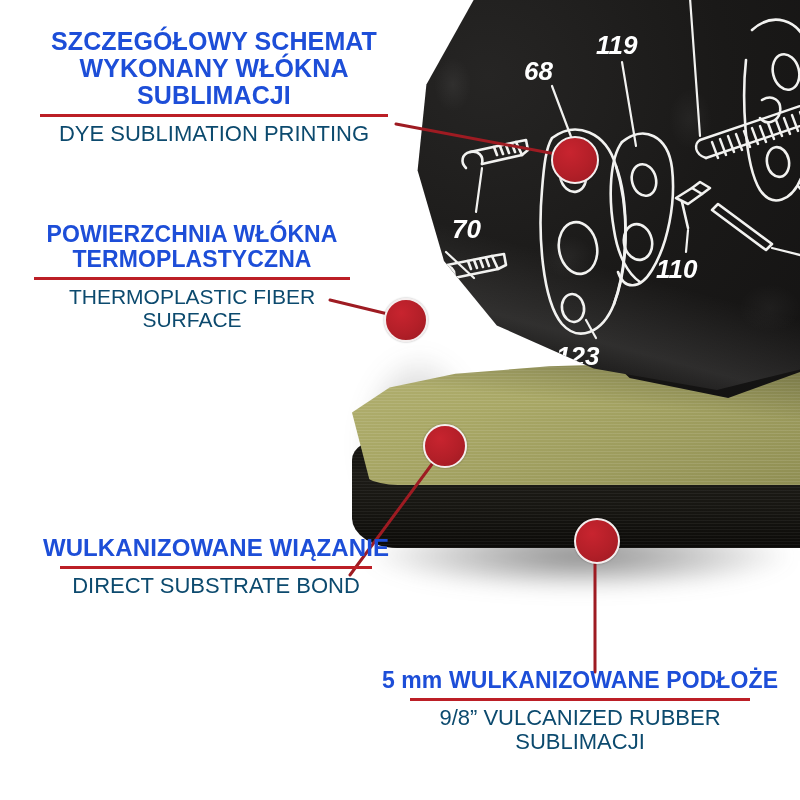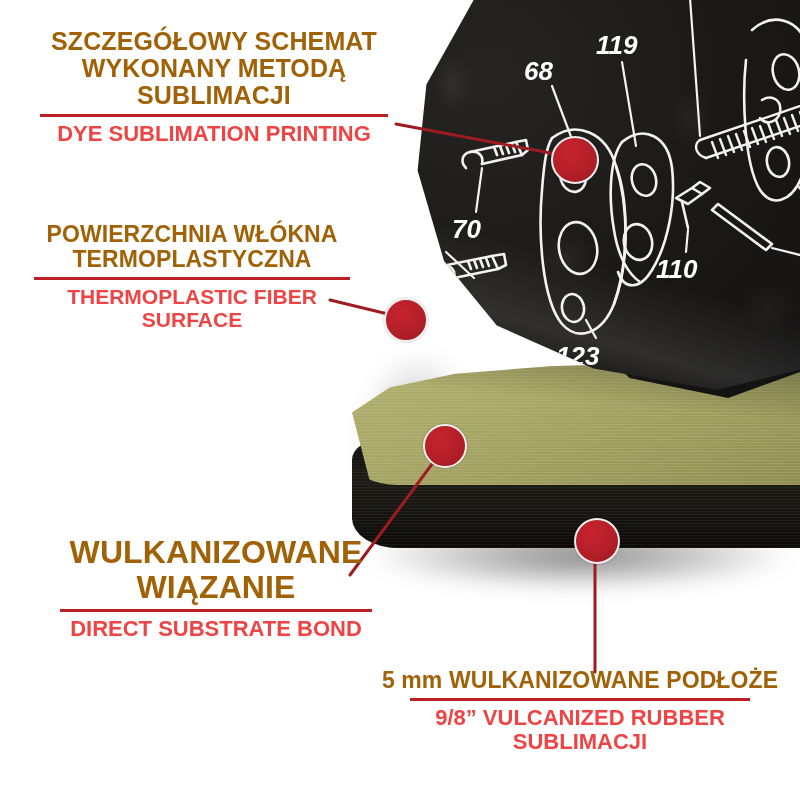--- a/index.html
+++ b/index.html
@@ -99,41 +99,41 @@
 
   .dot{
     position:absolute;border-radius:50%;
     background:radial-gradient(circle at 38% 32%, #c8242f 0%, #b31f28 55%, #9c1a22 100%);
     border:2px solid #f4eeee;
     box-shadow:0 0 2px rgba(0,0,0,.35);
   }
 
   .callout{position:absolute;}
   .c-pl{
-    color:#a16207;font-weight:bold;line-height:1.08;
+    color:#1d4ed8;font-weight:bold;line-height:1.08;
     letter-spacing:.1px;
   }
   .rule{height:3px;background:#bc1f26;margin:5px auto 5px auto;}
   .c-en{
-    color:#ef4444;font-weight:bold;line-height:1.1;
+    color:#0c4a6e;font-weight:normal;line-height:1.1;
   }
 
   
   #callout-1{left:18px;top:28px;width:392px;text-align:center;}
   #callout-1 .c-pl{font-size:25px;}
   #callout-1 .rule{width:348px;}
   #callout-1 .c-en{font-size:22px;}
 
   #callout-2{left:20px;top:222px;width:344px;text-align:center;}
   #callout-2 .c-pl{font-size:23px;}
   #callout-2 .rule{width:316px;}
   #callout-2 .c-en{font-size:21px;}
 
   #callout-3{left:18px;top:535px;width:396px;text-align:center;}
-  #callout-3 .c-pl{font-size:32px;}
+  #callout-3 .c-pl{font-size:24px;}
   #callout-3 .rule{width:312px;}
   #callout-3 .c-en{font-size:22px;}
 
   #callout-4{left:372px;top:668px;width:416px;text-align:center;}
   #callout-4 .c-pl{font-size:23px;}
   #callout-4 .rule{width:340px;}
   #callout-4 .c-en{font-size:22px;}
 </style>
 </head>
 <body>
@@ -239,21 +239,21 @@
   </svg>
 
   <div class="dot" style="left:551px;top:136px;width:44px;height:44px;"></div>
   <div class="dot" style="left:384px;top:298px;width:40px;height:40px;"></div>
   <div class="dot" style="left:423px;top:424px;width:40px;height:40px;"></div>
   <div class="dot" style="left:574px;top:518px;width:42px;height:42px;"></div>
 
   <div class="callout" id="callout-1">
     <div class="c-pl">
       <div>SZCZEGÓŁOWY SCHEMAT</div>
-      <div>WYKONANY METODĄ SUBLIMACJI</div>
+      <div>WYKONANY WŁÓKNA SUBLIMACJI</div>
     </div>
     <div class="rule"></div>
     <div class="c-en">
       <div>DYE SUBLIMATION PRINTING</div>
     </div>
   </div>
 
   <div class="callout" id="callout-2">
     <div class="c-pl">
       <div>POWIERZCHNIA WŁÓKNA</div>

